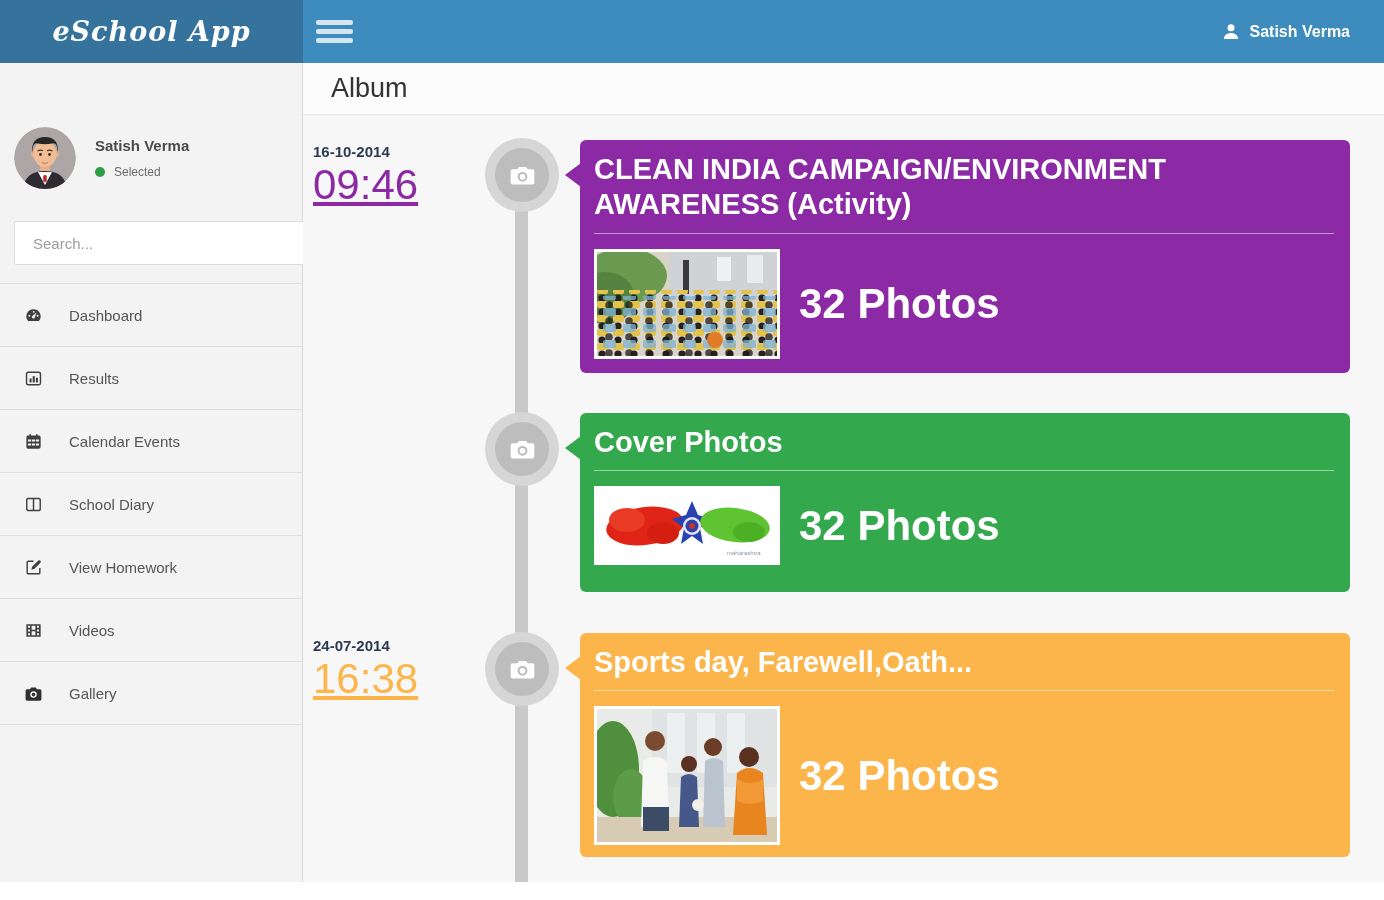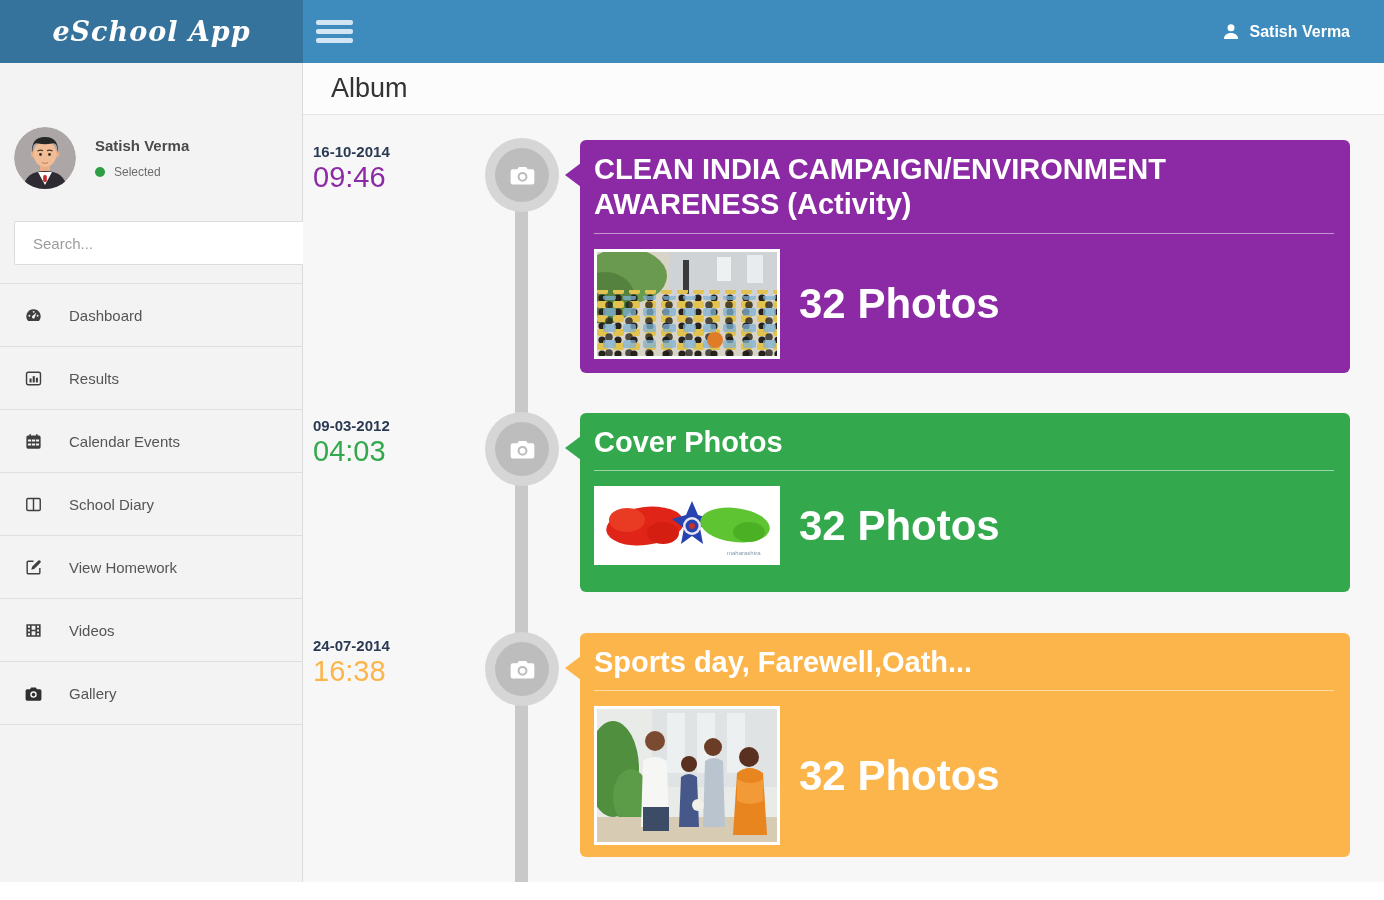--- a/index.html
+++ b/index.html
@@ -45,21 +45,21 @@
 
   .circle{position:absolute;left:182px;width:74px;height:74px;border-radius:50%;background:#D6D6D6;
           display:flex;align-items:center;justify-content:center;}
   .circle-in{width:54px;height:54px;border-radius:50%;background:#BDBDBD;
              display:flex;align-items:center;justify-content:center;}
   .c1{top:23px;} .c2{top:297px;} .c3{top:517px;}
 
   .dt{position:absolute;left:10px;width:167px;text-align:left;}
   .d1{top:28px;} .d2{top:302px;} .d3{top:522px;}
   .dt .date{font-size:15px;font-weight:bold;color:#2B3A52;}
-  .dt .time{font-size:29px;line-height:1.08;margin-top:2px;}
+  .dt .time{font-size:42px;line-height:1.08;margin-top:2px;text-decoration:underline;}
 
   .card{position:absolute;left:277px;width:770px;border-radius:6px;color:#fff;
         box-sizing:border-box;padding:12px 16px 14px 14px;cursor:pointer;}
   .k1{top:25px;height:233px;} .k2{top:298px;height:179px;} .k3{top:518px;height:224px;}
   .arrow{position:absolute;left:-15px;top:23px;width:0;height:0;
          border-top:12px solid transparent;border-bottom:12px solid transparent;border-right:16px solid #888;}
   .card-title{font-size:29px;font-weight:bold;line-height:1.22;}
   .card-sep{border:none;border-top:1px solid rgba(255,255,255,0.5);margin:10px 0 0;}
   .card-row{display:flex;align-items:center;gap:19px;margin-top:15px;}
   .thumb{border:3px solid rgba(255,255,255,0.92);background:#fff;line-height:0;flex:none;}
@@ -246,24 +246,20 @@
               <rect x="86" y="8" width="6" height="34" fill="#3A3A3A"></rect>
               <rect y="38" width="180" height="66" fill="url(#p1)"></rect>
               <rect y="44" width="180" height="60" fill="url(#p2)" opacity="0.75"></rect>
               <circle cx="118" cy="88" r="8" fill="#E07B28"></circle>
             </svg>
           </div>
           <div class="photos">32 Photos</div>
         </div>
       </div>
 
-      <div class="dt d2">
-        <div class="date">09-03-2012</div>
-        <div class="time" style="color: rgb(52, 168, 76);">04:03</div>
-      </div>
       <div class="circle c2">
         <div class="circle-in">
           <svg viewBox="0 0 24 24" width="29" height="29">
             <path fill="#fff" fill-rule="evenodd" d="M9 5h6l1.3 1.8H20A1.8 1.8 0 0 1 21.8 8.6v9A1.8 1.8 0 0 1 20 19.4H4A1.8 1.8 0 0 1 2.2 17.6v-9A1.8 1.8 0 0 1 4 6.8h3.7zM12 9a4.1 4.1 0 1 0 0 8.2A4.1 4.1 0 0 0 12 9zm0 1.7a2.4 2.4 0 1 1 0 4.8 2.4 2.4 0 0 1 0-4.8z"></path>
           </svg>
         </div>
       </div>
       <div class="card k2" style="background-color: rgb(52, 168, 76);">
         <div class="arrow" style="border-right-color: rgb(52, 168, 76);"></div>
         <div class="card-title">Cover Photos</div>

